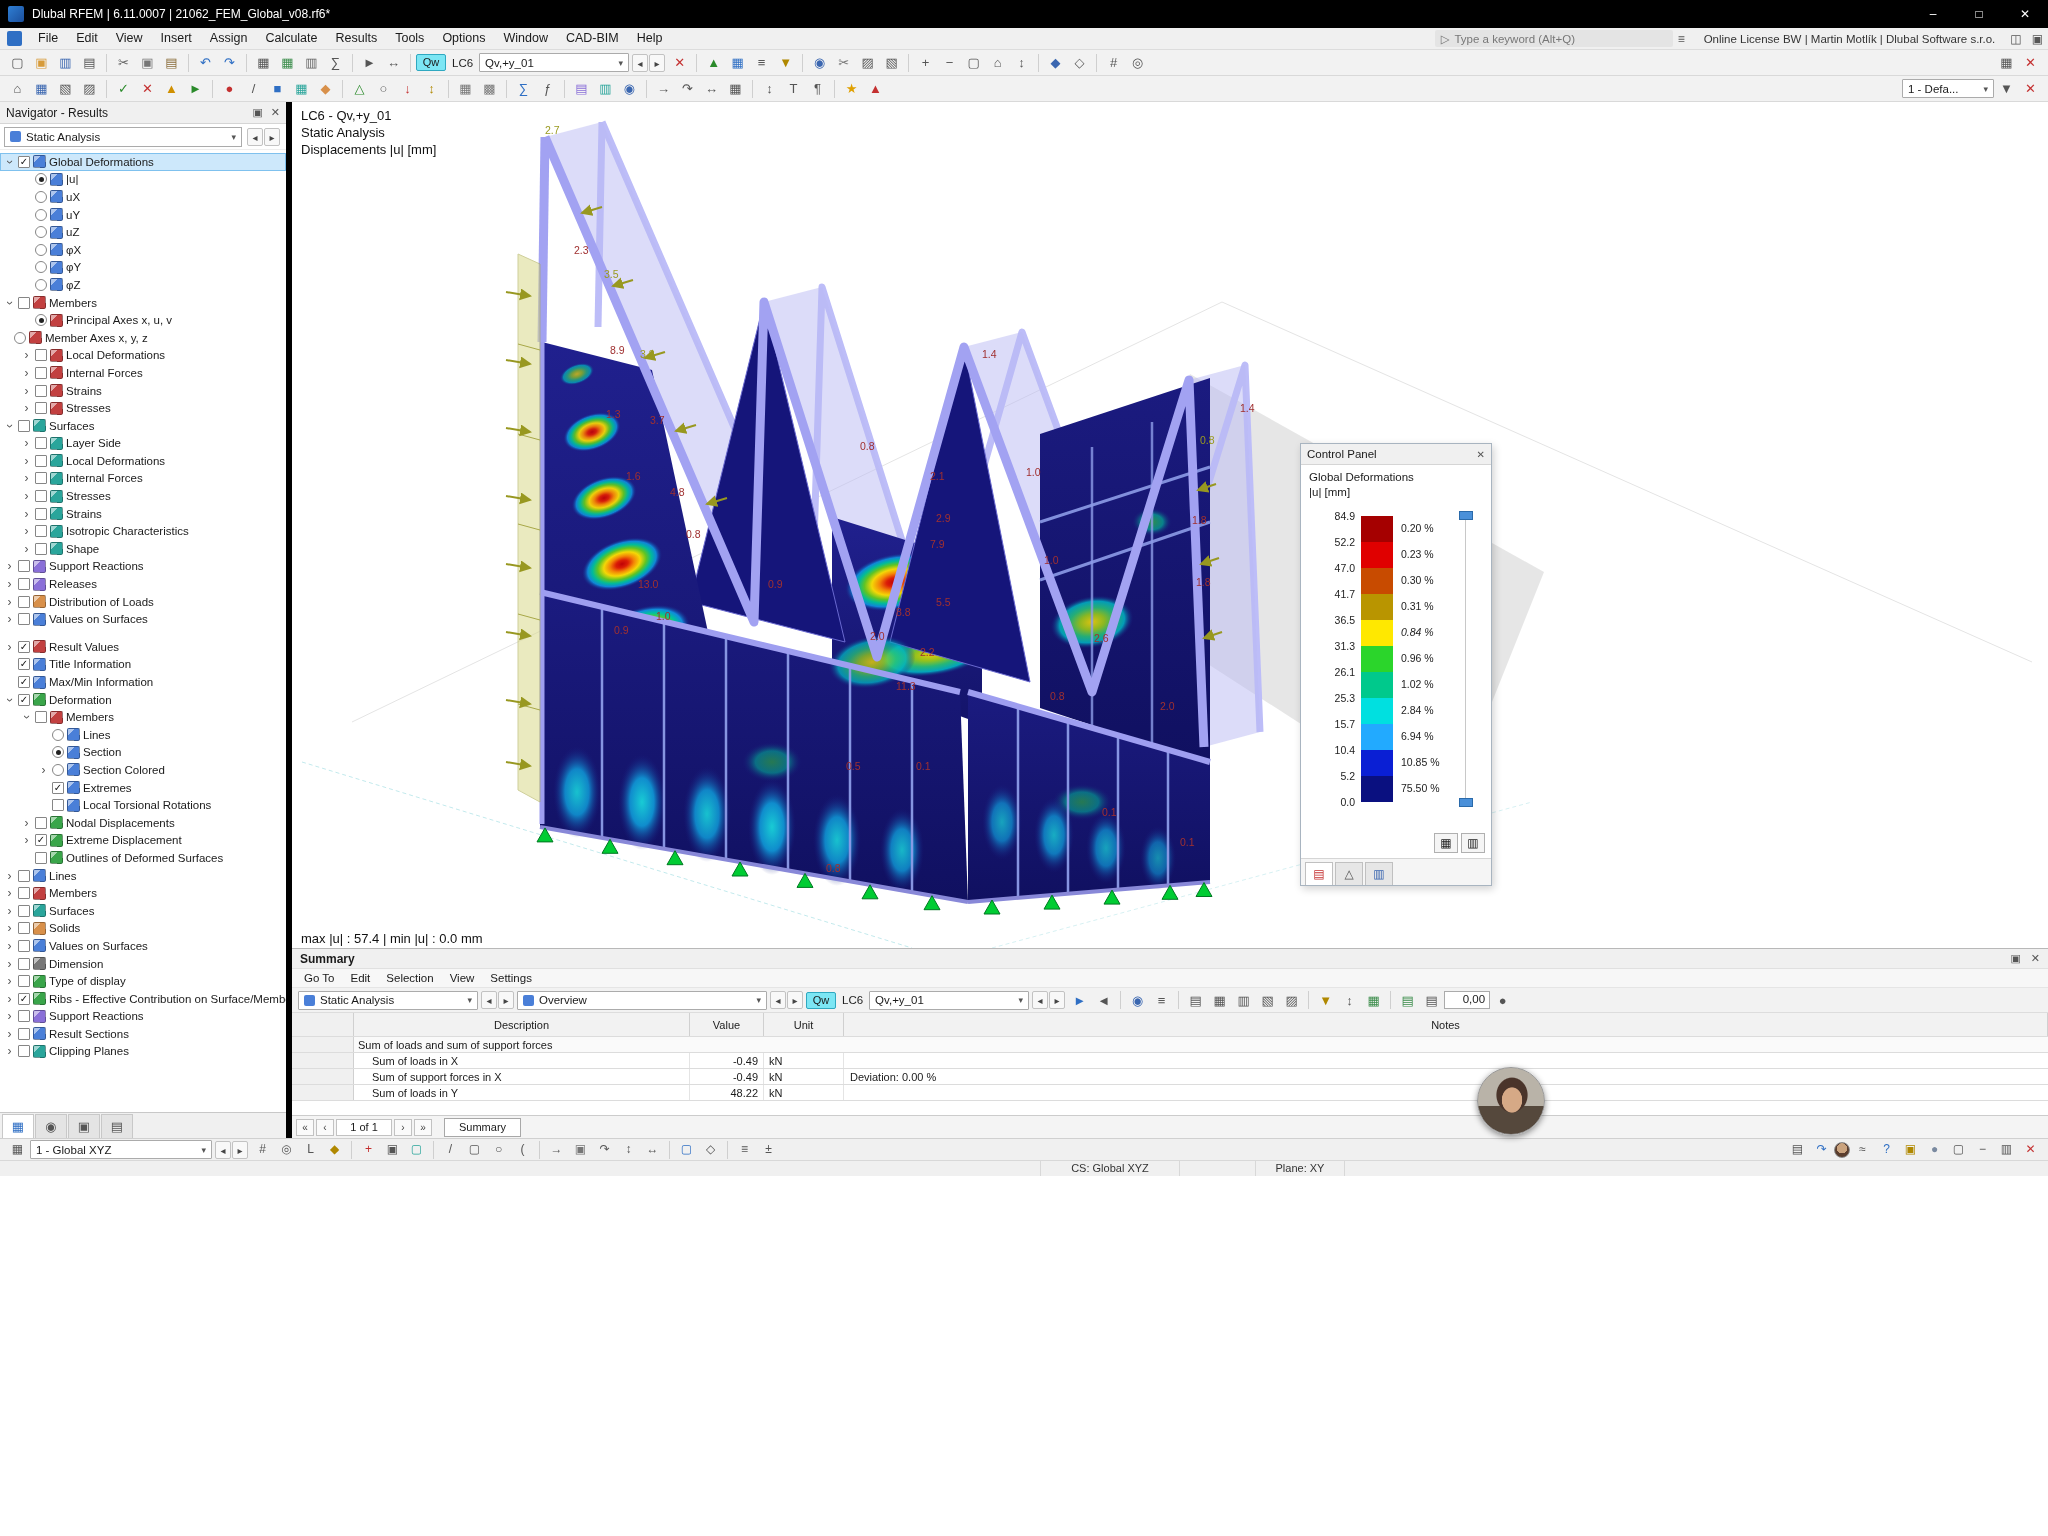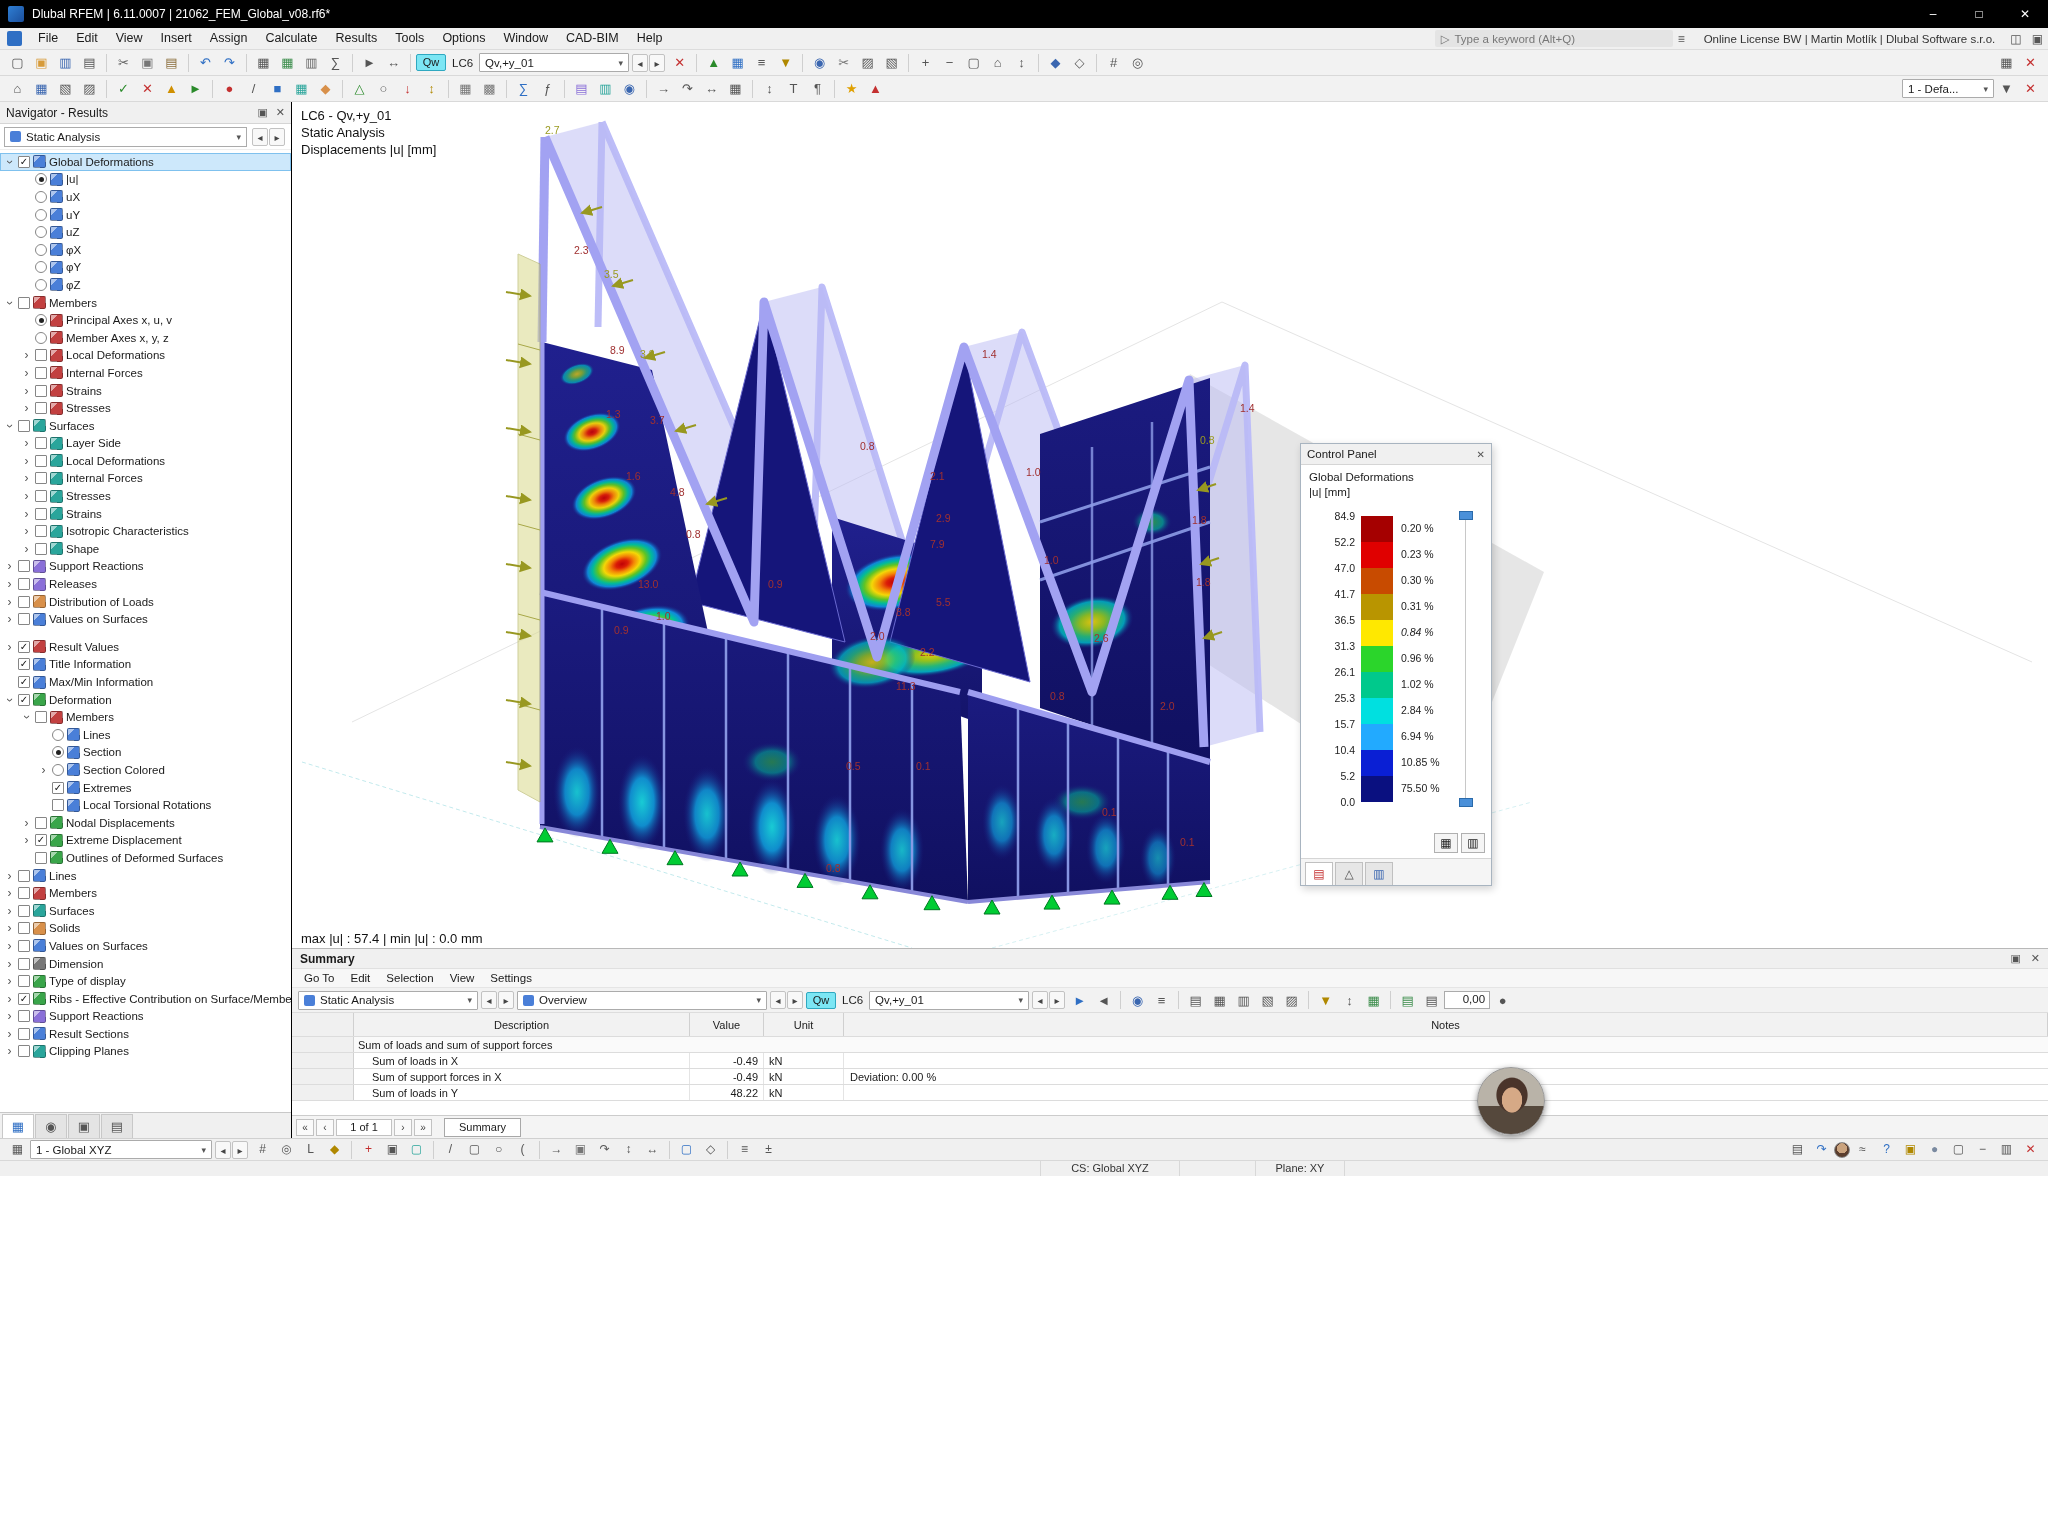--- a/index.html
+++ b/index.html
@@ -30,21 +30,21 @@
   .tlbl { font-size:11.5px; padding:0 5px; color:#222; }
   .tcombo { height:19px; background:#fff; border:1px solid #ababab; font-size:11.5px; display:flex; align-items:center; padding:0 5px; gap:5px; border-radius:1px; }
   .tcombo .caret { margin-left:auto; font-size:9px; color:#555; }
   .tcombo .cico { width:11px; height:11px; background:#4a7fd8; border-radius:2px; flex:0 0 auto; }
   .tnav { display:flex; gap:1px; margin:0 2px; }
   .tnav span { width:16px; height:18px; line-height:17px; text-align:center; font-size:10px; color:#444; border:1px solid #c2c2c2; background:#f8f8f8; border-radius:2px; }
   .tfield { width:46px; height:18px; background:#fff; border:1px solid #ababab; font-size:11.5px; text-align:right; padding:1px 4px; }
   .tavatar { width:16px; height:16px; border-radius:50%; background:radial-gradient(circle at 50% 38%,#caa37e 0 45%,#5a3d2e 46%); border:1px solid #888; }
 
   
-  .navigator { position:absolute; left:0; top:102px; width:292px; height:1036px; background:#fff; border-right:1px solid #000000; display:flex; flex-direction:column; }
+  .navigator { position:absolute; left:0; top:102px; width:292px; height:1036px; background:#fff; border-right:6px solid #000000; display:flex; flex-direction:column; }
   .nav-header { height:22px; background:#f0f0f0; border-bottom:1px solid #d5d5d5; display:flex; align-items:center; font-size:12px; padding:0 6px; }
   .nav-header .nh-icos { margin-left:auto; display:flex; gap:8px; color:#555; font-size:11px; }
   .nav-combo-row { height:26px; display:flex; align-items:center; padding:2px 4px; gap:3px; border-bottom:1px solid #eee; }
   .nav-combo { flex:1; height:20px; border:1px solid #ababab; background:#fff; display:flex; align-items:center; gap:5px; font-size:11.5px; padding:0 5px; }
   .nav-combo .caret { margin-left:auto; font-size:9px; color:#555; }
   .nav-tree { flex:1; overflow:hidden; padding-top:3px; }
   .trow { height:17.6px; display:flex; align-items:center; gap:3px; font-size:11.5px; white-space:nowrap; overflow:hidden; padding-right:4px; }
   .trow.sel { background:#cde8fb; box-shadow:inset 0 0 0 1px #7fc1ee; }
   .trow.gap { margin-top:10px; }
   .exp { width:11px; text-align:center; color:#555; font-size:12px; flex:0 0 auto; display:inline-block; }
@@ -325,21 +325,21 @@
         <span class="cb"></span>
         <span class="tico" style="background-color: rgb(194, 64, 64);"></span>
         <span class="tlab">Members</span>
       </div>
       <div class="trow" style="padding-left: 21px;">
         <span class="exp"></span>
         <span class="rb on"></span>
         <span class="tico" style="background-color: rgb(194, 64, 64);"></span>
         <span class="tlab">Principal Axes x, u, v</span>
       </div>
-      <div class="trow" style="padding-left: 21px;">
+      <div class="trow" style="">
         <span class="exp"></span>
         <span class="rb"></span>
         <span class="tico" style="background-color: rgb(194, 64, 64);"></span>
         <span class="tlab">Member Axes x, y, z</span>
       </div>
       <div class="trow" style="padding-left: 21px;">
         <span class="exp">›</span>
         <span class="cb"></span>
         <span class="tico" style="background-color: rgb(194, 64, 64);"></span>
         <span class="tlab">Local Deformations</span>

